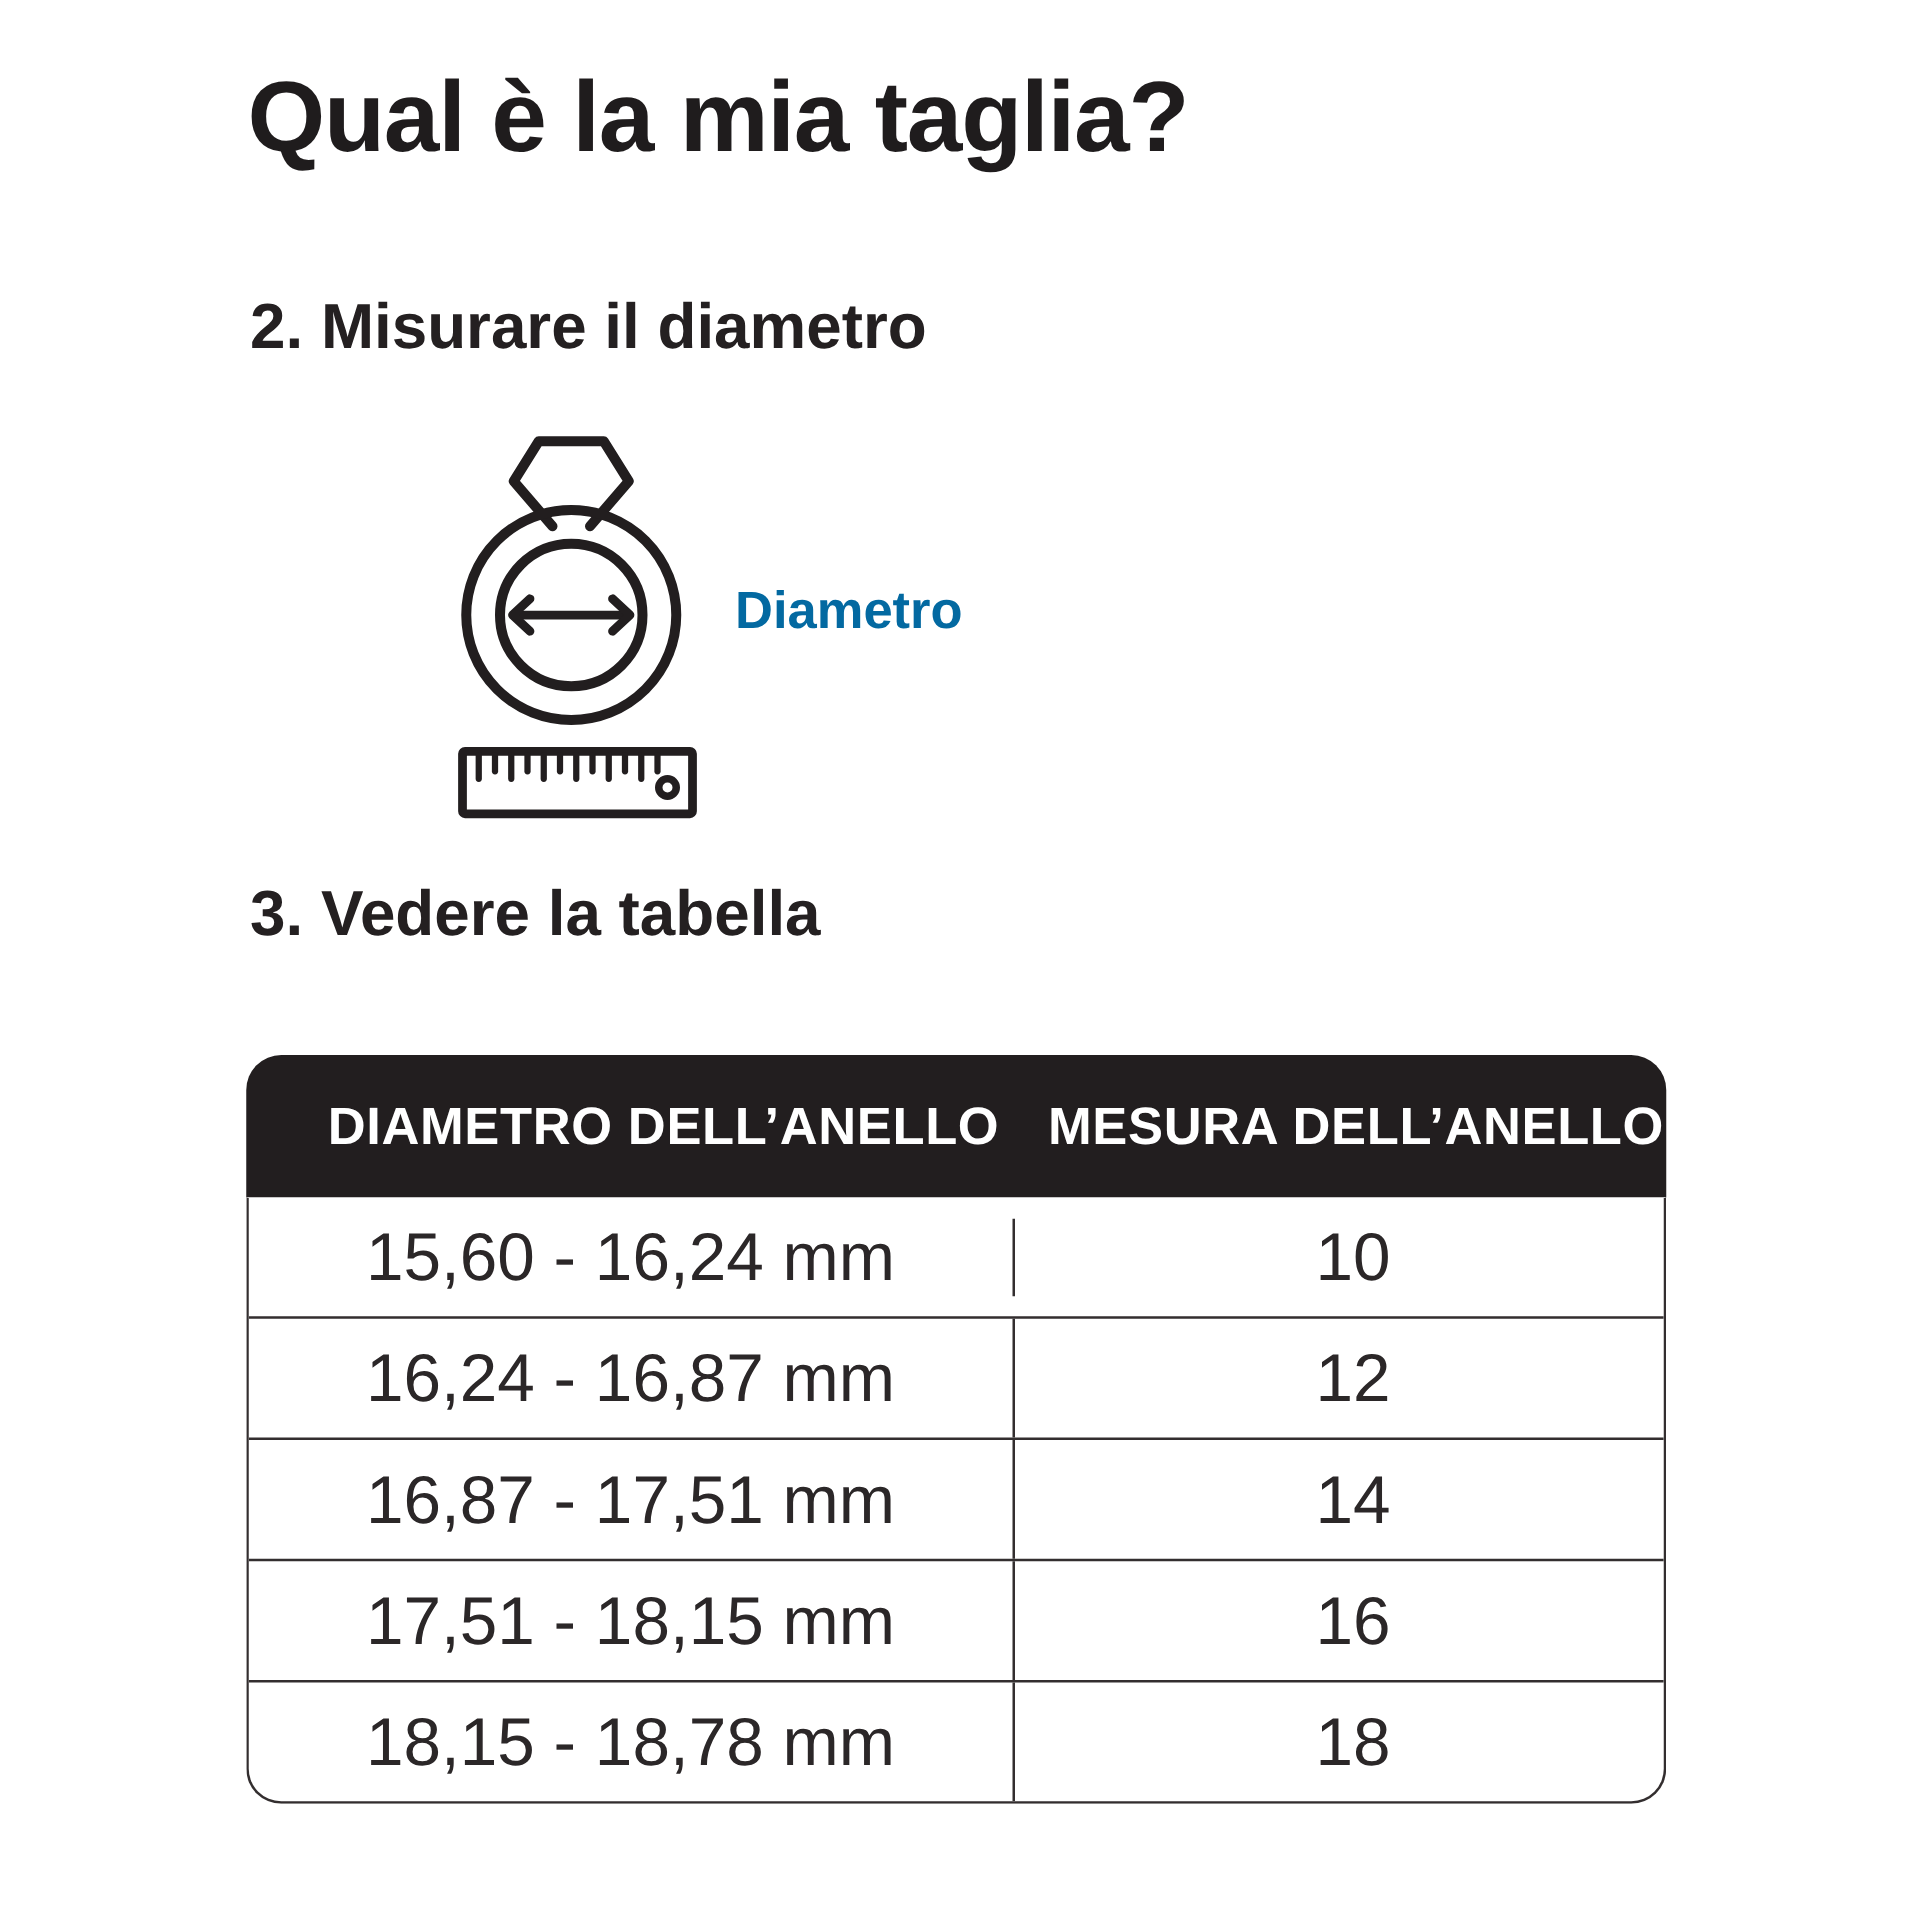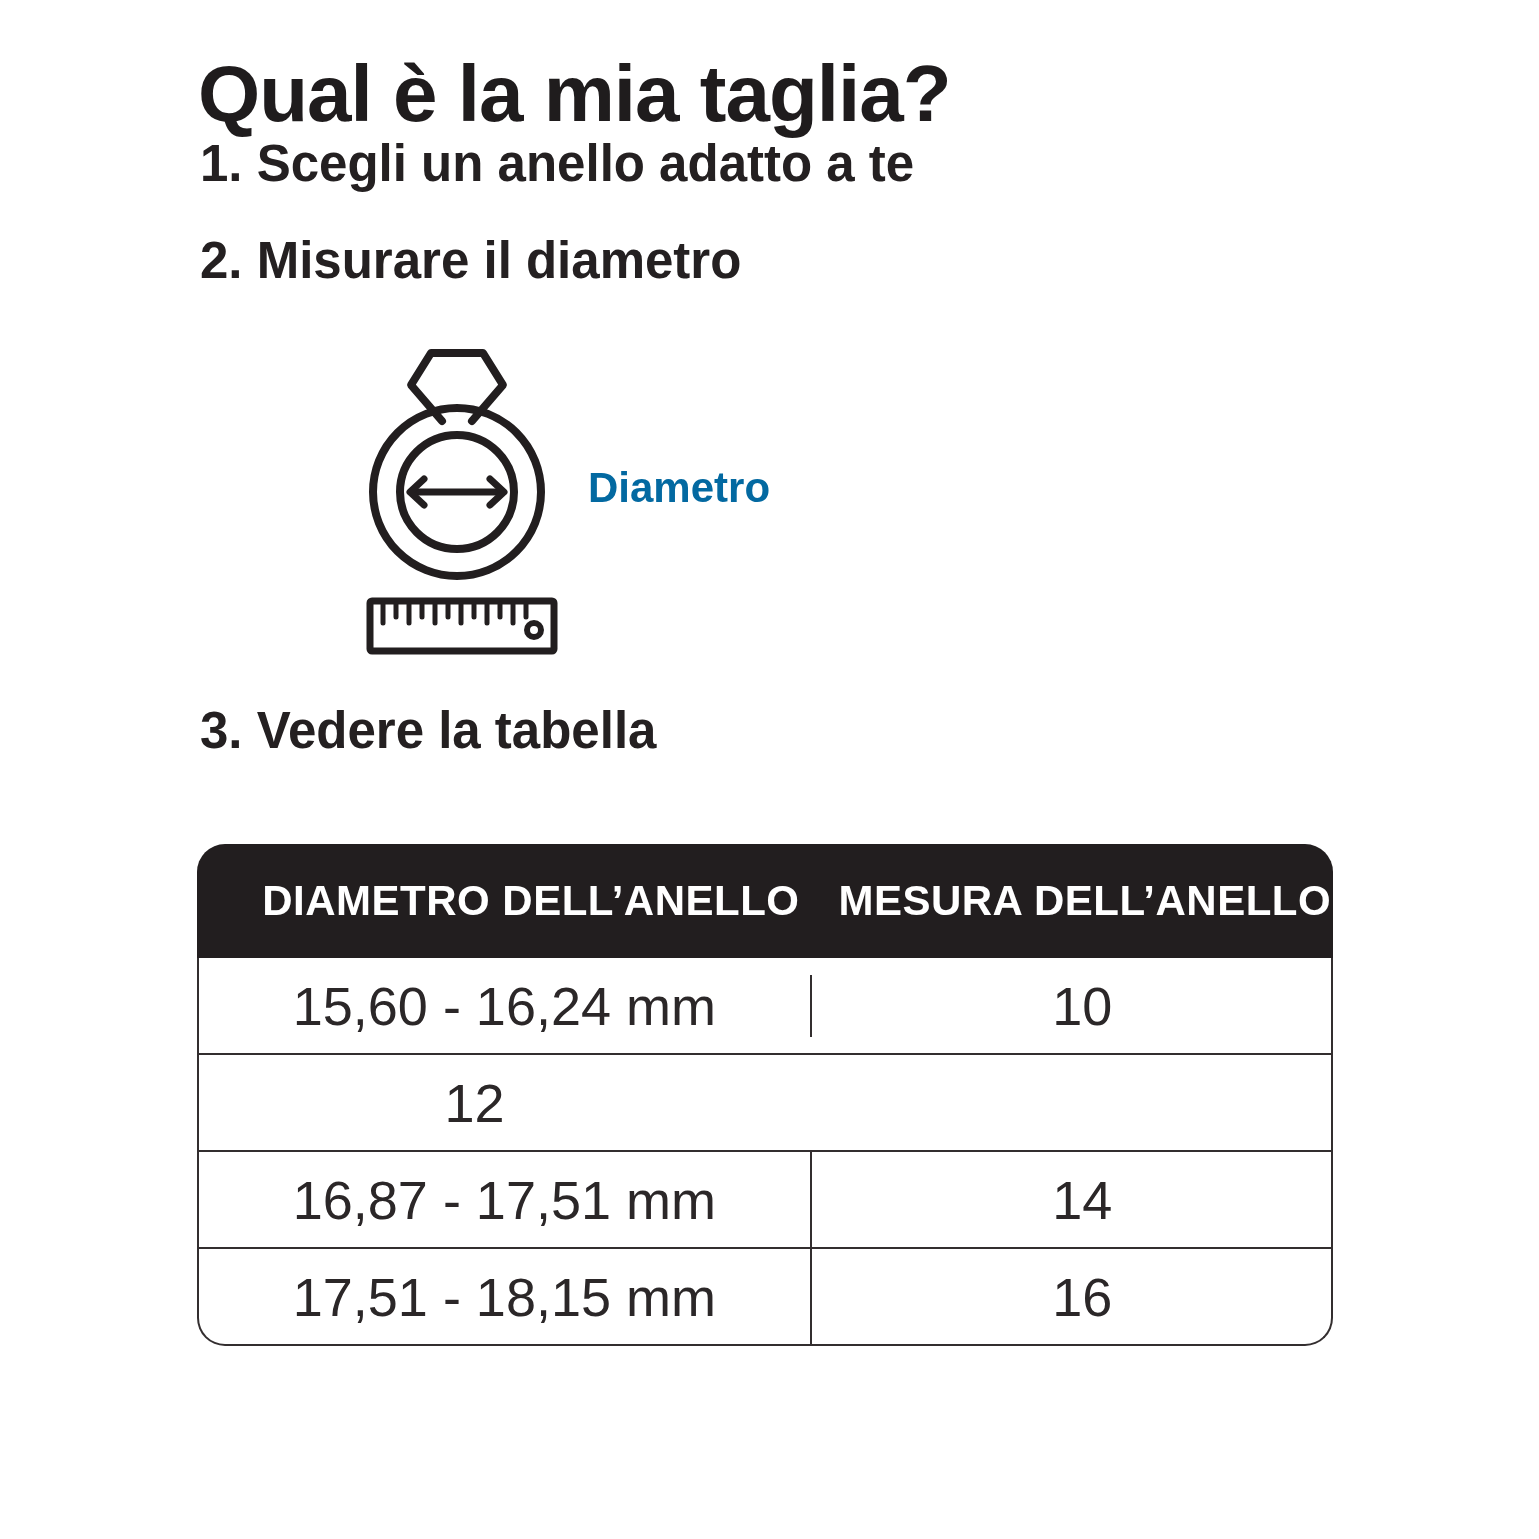--- a/index.html
+++ b/index.html
@@ -104,21 +104,20 @@
   .td-left  { width: 55.2%; border-right: 2px solid #332e2f; box-sizing: border-box; }
   .td-right { width: 44.8%; padding-left: 22px; }
 </style>
 </head>
 <body>
 
 <div class="page">
 
   <h1 class="page-title">Qual è la mia taglia?</h1>
 
-  <div class="step step-1">1. Scegli un anello adatto a te</div>
   <div class="step step-2">2. Misurare il diametro</div>
 
   <svg class="ring-diagram" viewBox="0 0 300 315" fill="none" stroke="#221e1f" stroke-width="8" stroke-linejoin="round" stroke-linecap="round" xmlns="http://www.w3.org/2000/svg">
 
     <path d="M 82 76 L 51 40 L 71 8 L 123 8 L 143 40 L 112 76"></path>
 
     <circle cx="97" cy="147" r="84"></circle>
     <circle cx="97" cy="147" r="57"></circle>
 
     <g stroke-width="7">
@@ -155,26 +154,31 @@
     <div class="thead">
       <div class="th th-left">DIAMETRO DELL’ANELLO</div>
       <div class="th th-right">MESURA DELL’ANELLO</div>
     </div>
     <div class="tbody">
       <div class="trow">
         <div class="td td-left">15,60 - 16,24 mm</div>
         <div class="td td-right">10</div>
       </div>
       <div class="trow">
+        <div class="td td-left">16,24 - 16,87 mm</div>
         <div class="td td-right">12</div>
       </div>
       <div class="trow">
         <div class="td td-left">16,87 - 17,51 mm</div>
         <div class="td td-right">14</div>
       </div>
       <div class="trow">
         <div class="td td-left">17,51 - 18,15 mm</div>
         <div class="td td-right">16</div>
       </div>
+      <div class="trow">
+        <div class="td td-left">18,15 - 18,78 mm</div>
+        <div class="td td-right">18</div>
+      </div>
     </div>
   </div>
 
 </div>
 
 </body></html>

